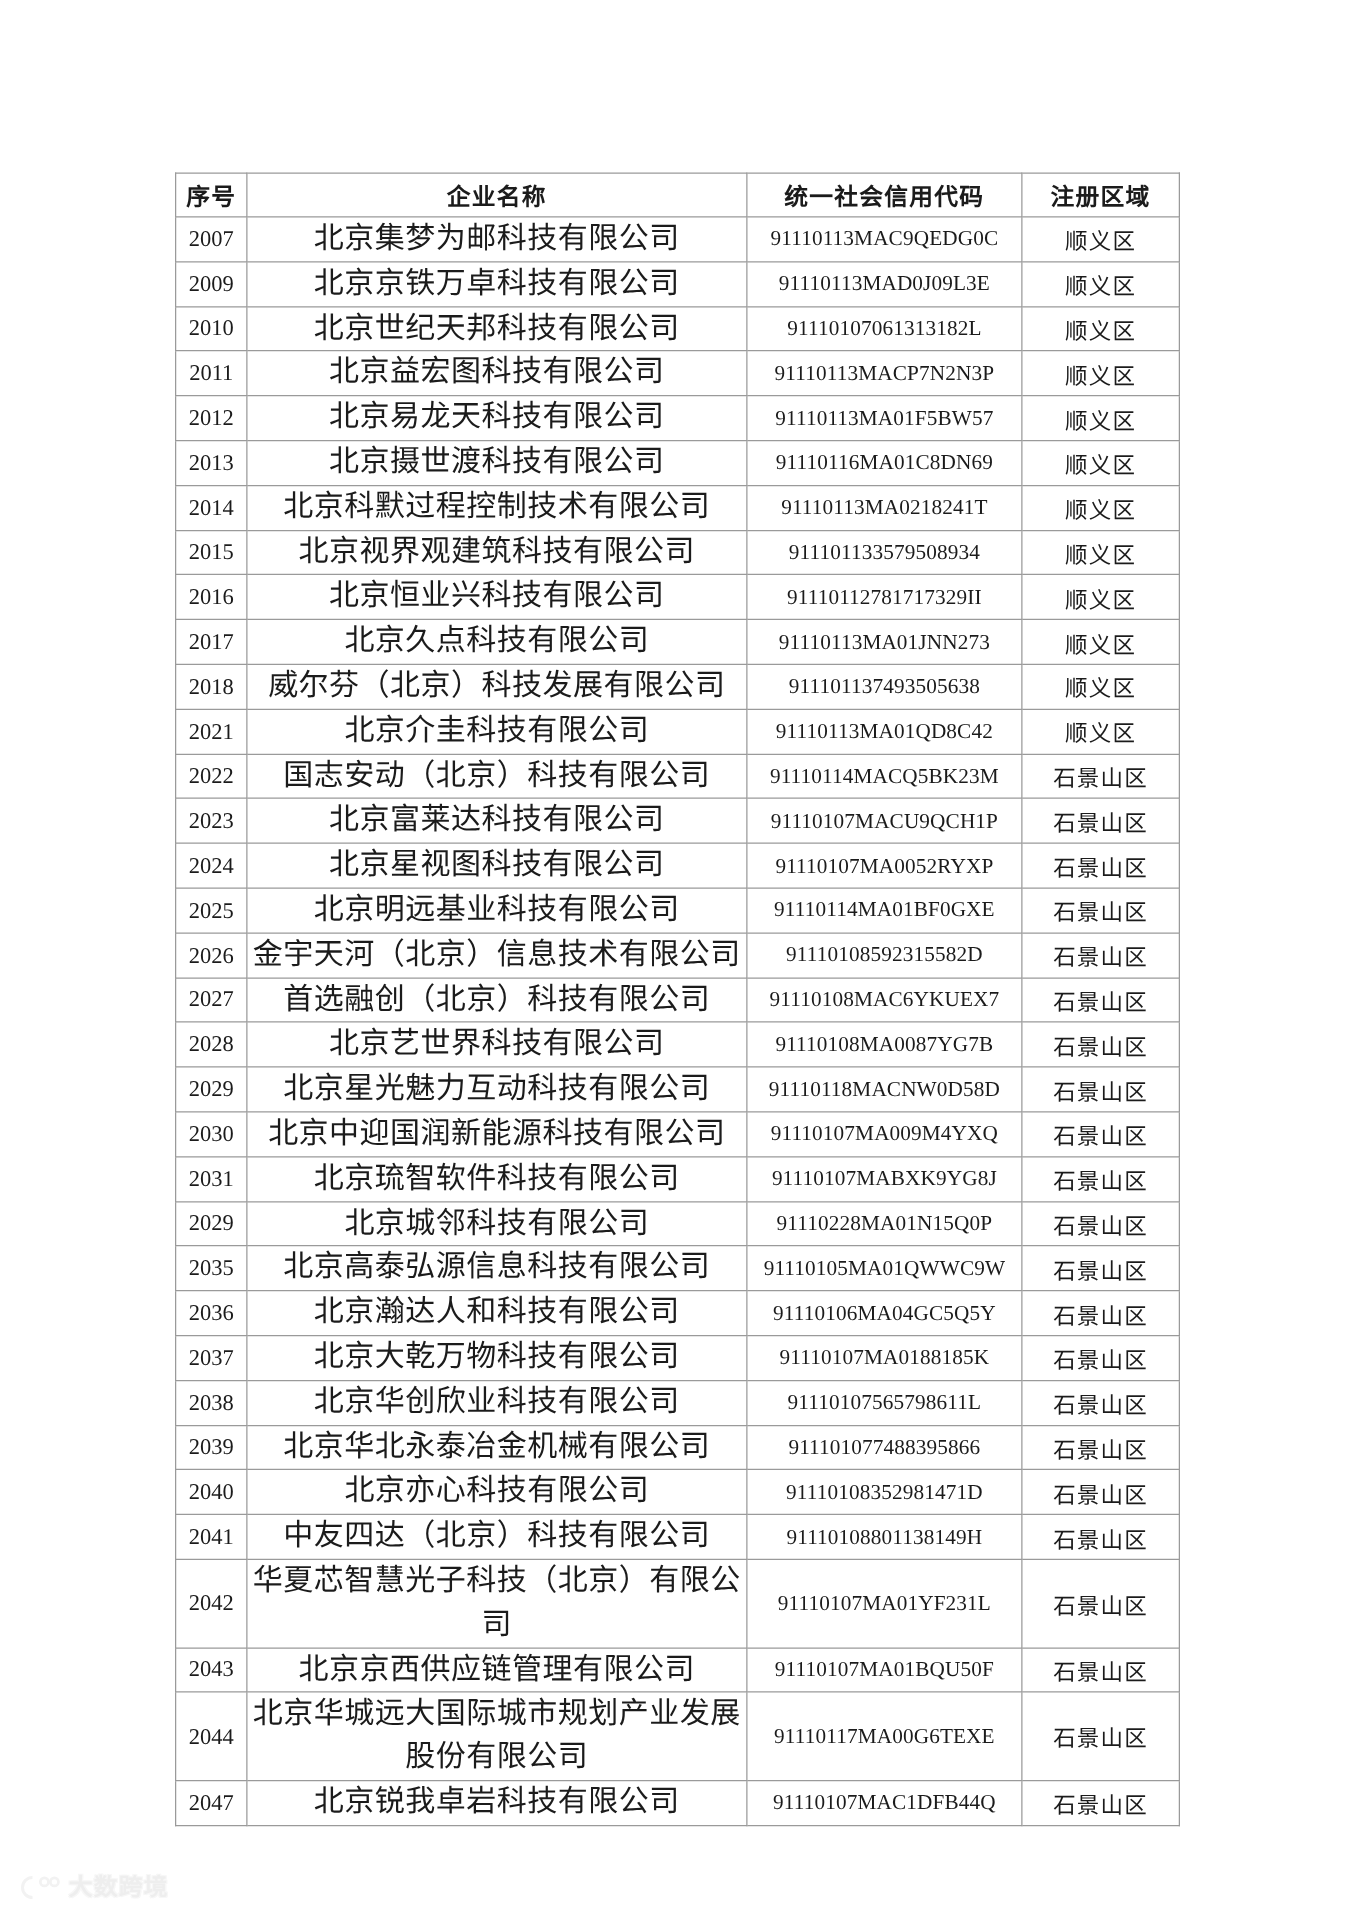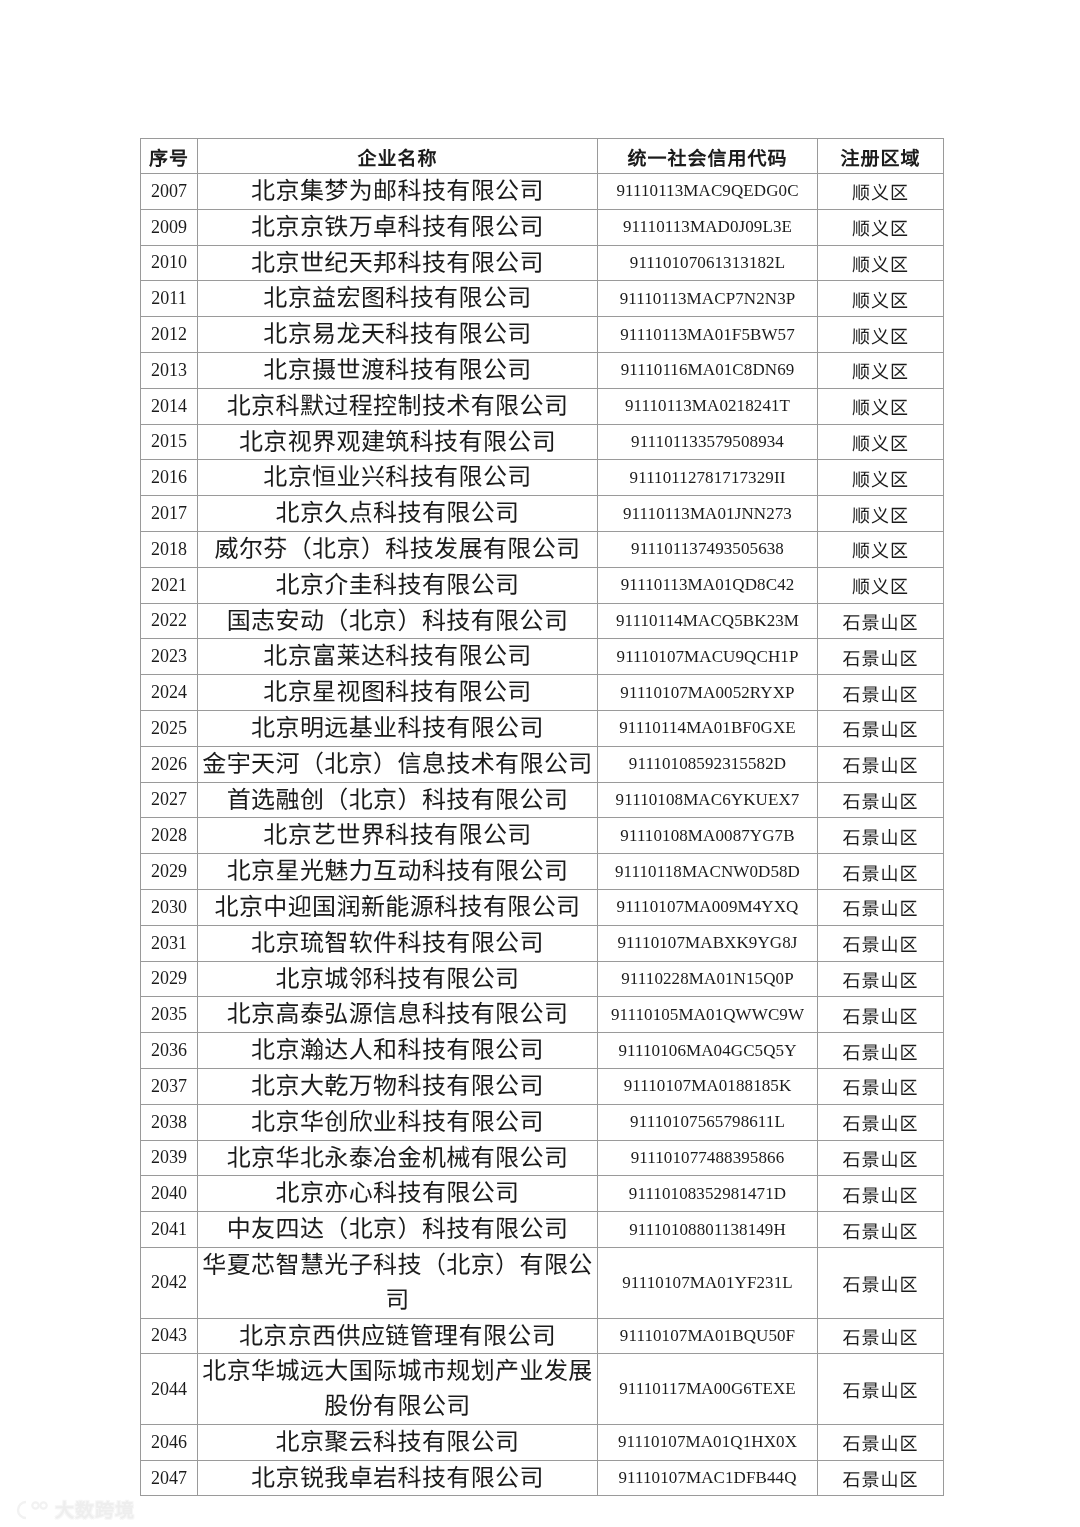--- a/index.html
+++ b/index.html
@@ -334,26 +334,20 @@
             <td class="code">91110107MA01BQU50F</td>
             <td class="dist">石景山区</td>
           </tr>
           <tr class="tall">
             <td class="seq">2044</td>
             <td class="name">北京华城远大国际城市规划产业发展股份有限公司</td>
             <td class="code">91110117MA00G6TEXE</td>
             <td class="dist">石景山区</td>
           </tr>
           <tr>
-            <td class="seq">2046</td>
-            <td class="name">北京聚云科技有限公司</td>
-            <td class="code">91110107MA01Q1HX0X</td>
-            <td class="dist">石景山区</td>
-          </tr>
-          <tr>
             <td class="seq">2047</td>
             <td class="name">北京锐我卓岩科技有限公司</td>
             <td class="code">91110107MAC1DFB44Q</td>
             <td class="dist">石景山区</td>
           </tr>
         </tbody>
     </table>
   </div>
 
   <div id="watermark">

